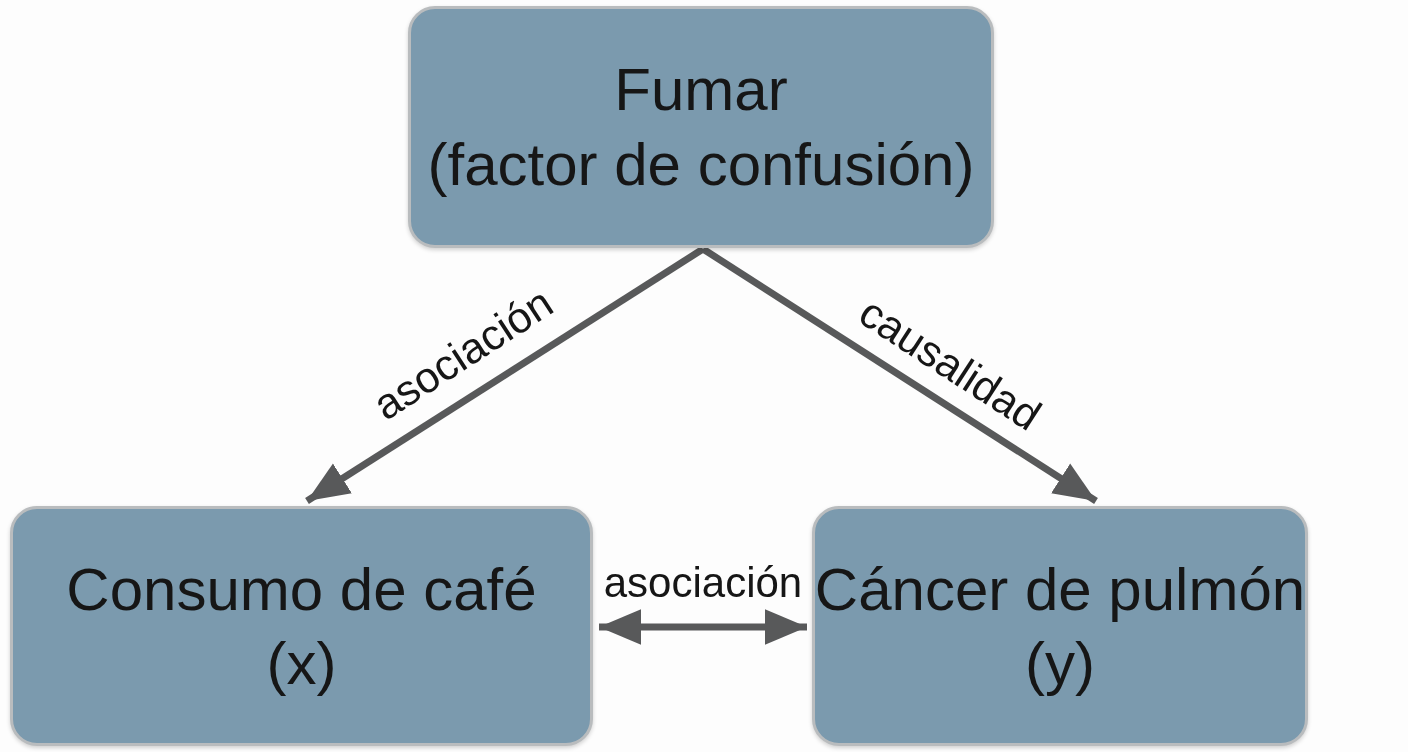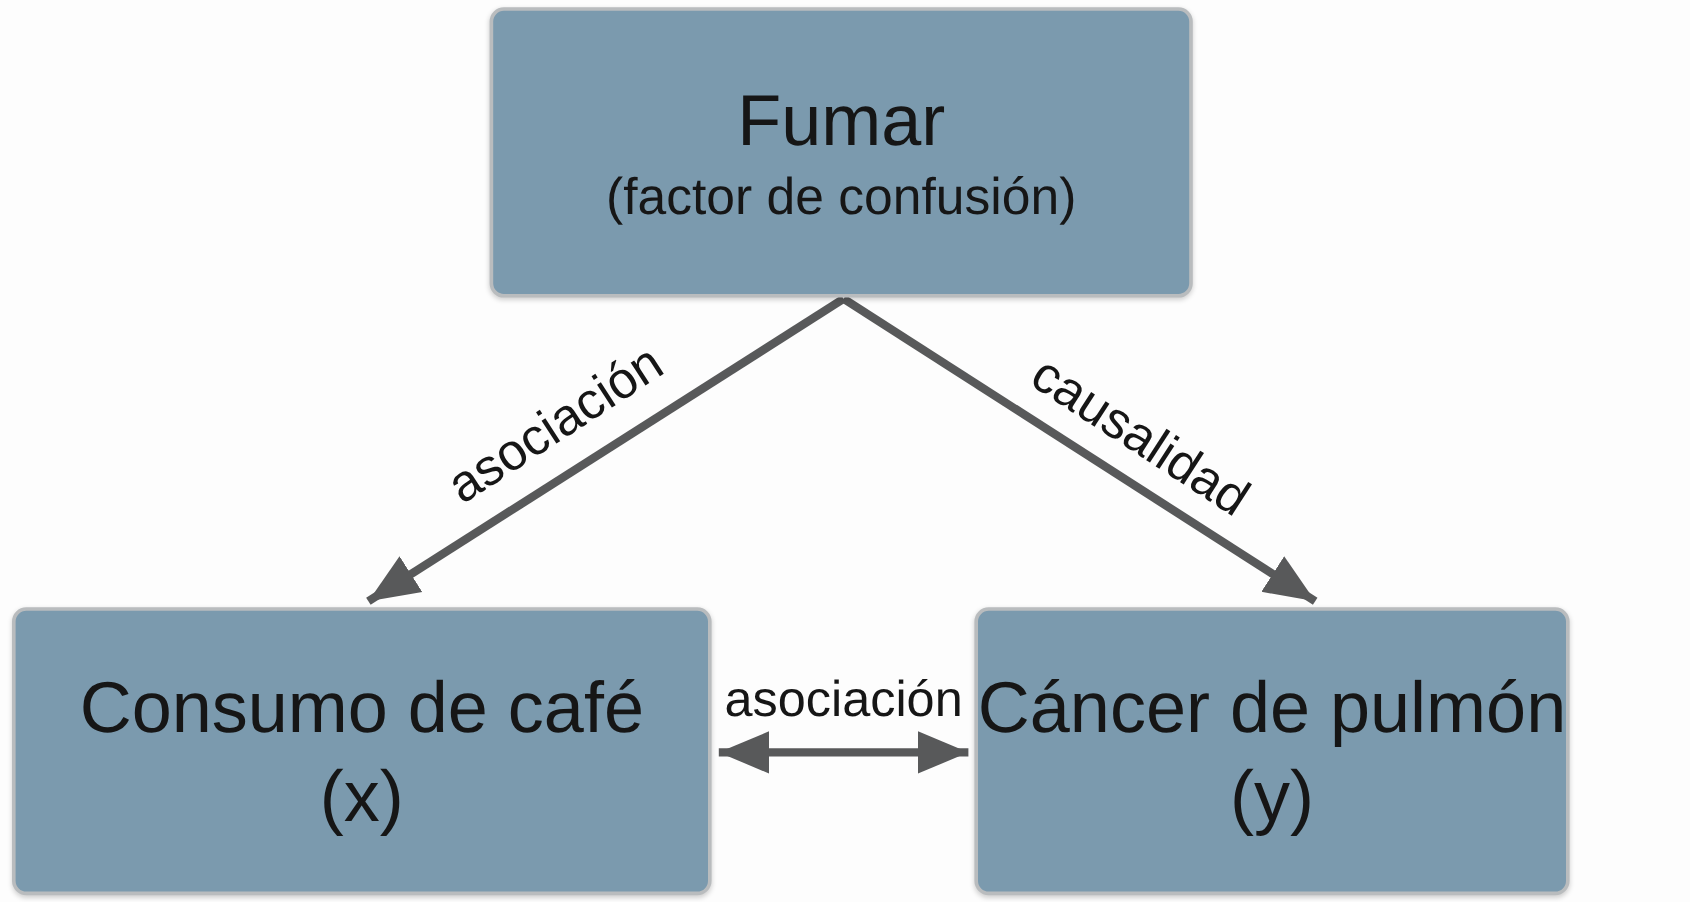--- a/index.html
+++ b/index.html
@@ -28,34 +28,34 @@
   }
   .arrows line {
     stroke: var(--arrow-color);
     stroke-width: 7;
   }
   .arrows marker path { fill: var(--arrow-color); }
   .node {
     position: absolute;
     background: var(--node-fill);
     border: 3px solid var(--node-border);
-    border-radius: 12px;
+    border-radius: 27px;
     box-shadow: 0 2px 4px rgba(0,0,0,0.18);
     display: flex;
     flex-direction: column;
     align-items: center;
     justify-content: center;
     text-align: center;
     color: var(--text-color);
   }
   .node .title   { font-size: 60px; line-height: 1.25; white-space: nowrap; }
   .node .subtitle{ font-size: 60px; line-height: 1.22; white-space: nowrap; }
   .node-confounder { left: 408px; top: 6px;  width: 586px; height: 242px; }
   .node-confounder .title    { font-size: 60px; }
-  .node-confounder .subtitle { font-size: 43px; line-height: 1.25; }
+  .node-confounder .subtitle { font-size: 60px; line-height: 1.25; }
   .node-cause  { left: 10px;  top: 506px; width: 583px; height: 240px; }
   .node-effect { left: 812px; top: 506px; width: 496px; height: 240px; }
   .edge-label {
     position: absolute;
     color: var(--text-color);
     font-size: 43px;
     white-space: nowrap;
     transform: translate(-50%, -50%) rotate(var(--rot, 0deg));
   }
   .edge-label-left   { left: 463px; top: 354px; --rot: -33deg; }

